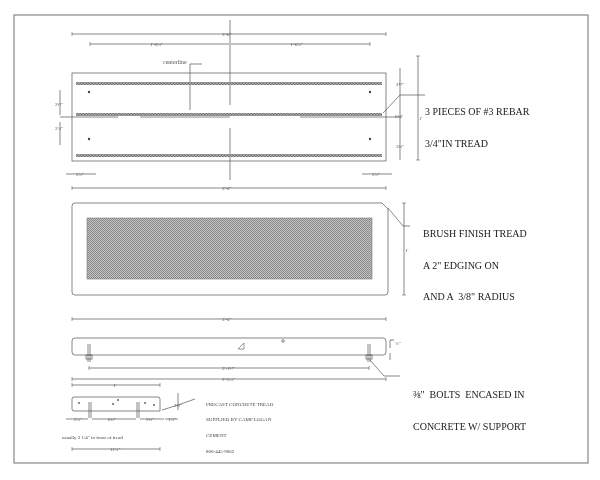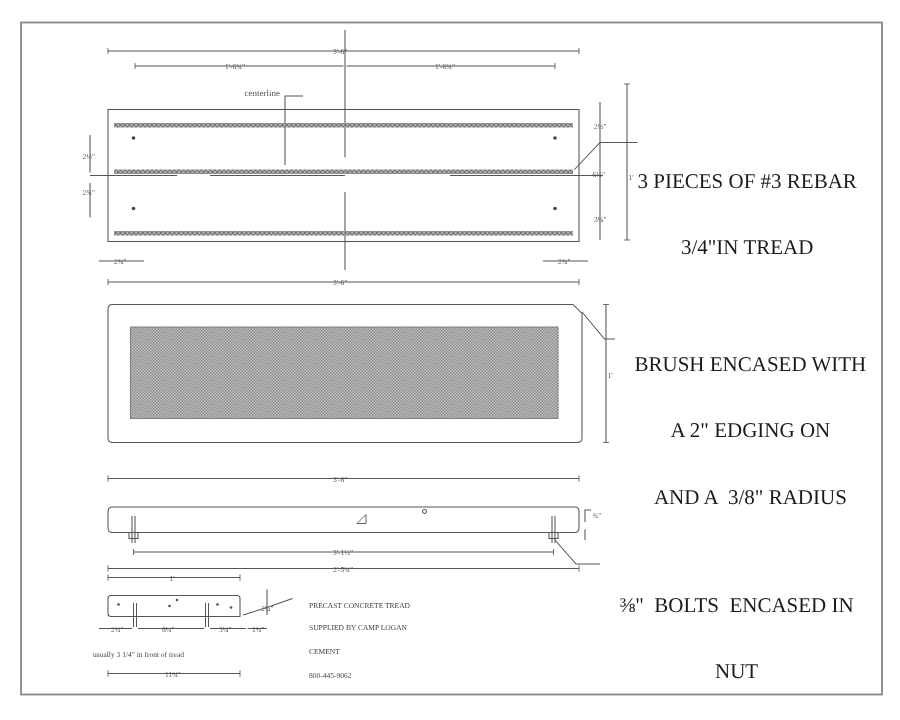--- a/index.html
+++ b/index.html
@@ -1,19 +1,19 @@
 <!DOCTYPE html>
 <html><head>
 <meta charset="utf-8">
 <style>
   html, body { margin: 0; padding: 0; background: #ffffff; }
   body { width: 600px; height: 480px; position: relative; overflow: hidden; font-family: "Liberation Serif", serif; color: #222; }
   #sheet { position: absolute; left: 0; top: 0; width: 600px; height: 480px; }
   .note { position: absolute; font-family: "Liberation Serif", serif; color: #1a1a1a; line-height: 1.05; white-space: pre; }
-  .note-lg { font-size: 14px; text-align: center; }
+  .note-lg { font-size: 10px; }
   .note-sm { font-size: 5px; color: #444; }
   .dim { font-family: "Liberation Serif", serif; font-size: 5px; fill: #555; }
 </style>
 </head>
 <body>
 
 <svg id="sheet" width="600" height="480" viewBox="0 0 600 480" xmlns="http://www.w3.org/2000/svg">
   <defs>
     <pattern id="rebarPat" width="3" height="3" patternUnits="userSpaceOnUse">
       <rect width="3" height="3" fill="#b5b5b5"></rect>
@@ -158,28 +158,28 @@
   <text class="dim" x="174" y="407">2¼"</text>
   <text class="dim" x="110" y="451">11¾"</text>
 </svg>
 
 <div class="note note-lg" style="left:425px; top:86px;">
   <div>3 PIECES OF #3 REBAR</div>
   <div>3/4"IN TREAD</div>
 </div>
 
 <div class="note note-lg" style="left:423px; top:208px;">
-  <div>BRUSH ENCASED WITH</div>
+  <div>BRUSH FINISH TREAD</div>
   <div>A 2" EDGING ON</div>
   <div>AND A  3/8" RADIUS</div>
 </div>
 
 <div class="note note-lg" style="left:413px; top:369px;">
   <div>⅜"  BOLTS  ENCASED IN</div>
-  <div>NUT</div>
+  <div>CONCRETE W/ SUPPORT</div>
 </div>
 
 <div class="note note-sm" style="left:206px; top:391px;">
   <div>PRECAST CONCRETE TREAD</div>
   <div>SUPPLIED BY CAMP LOGAN</div>
   <div>CEMENT</div>
   <div>800-445-9062</div>
 </div>
 
 <div class="note note-sm" style="left:62px; top:435px;">usually 3 1/4" in front of tread</div>

